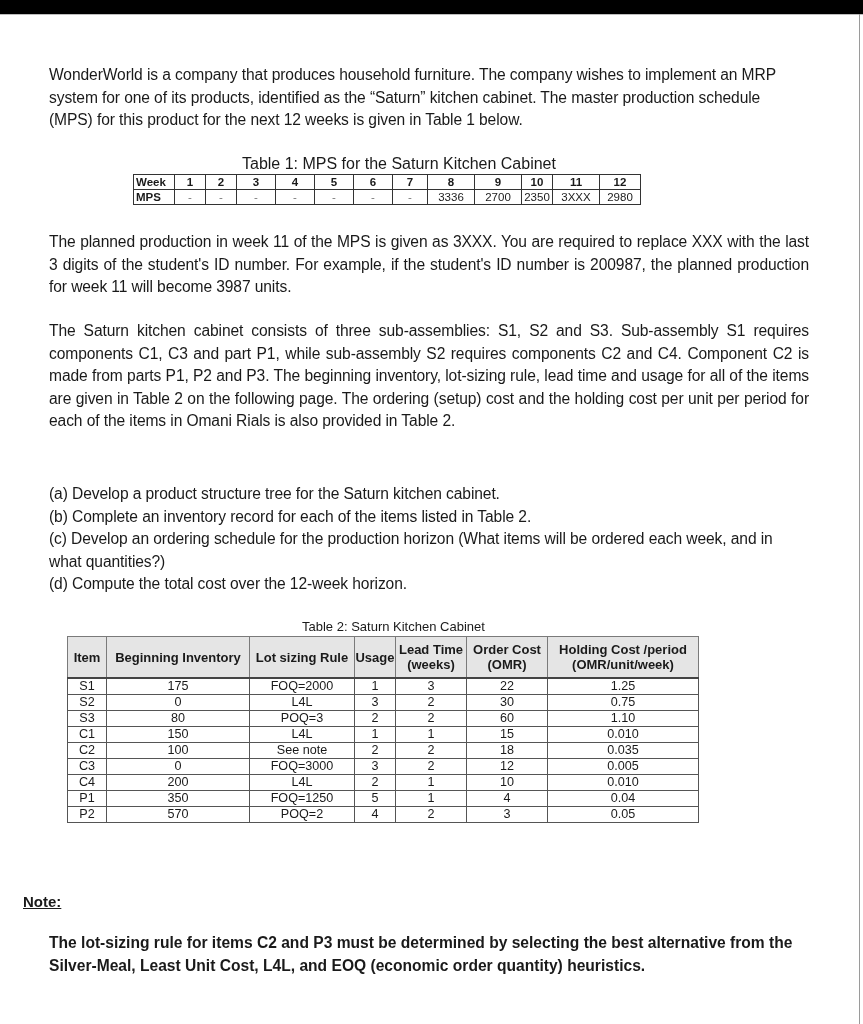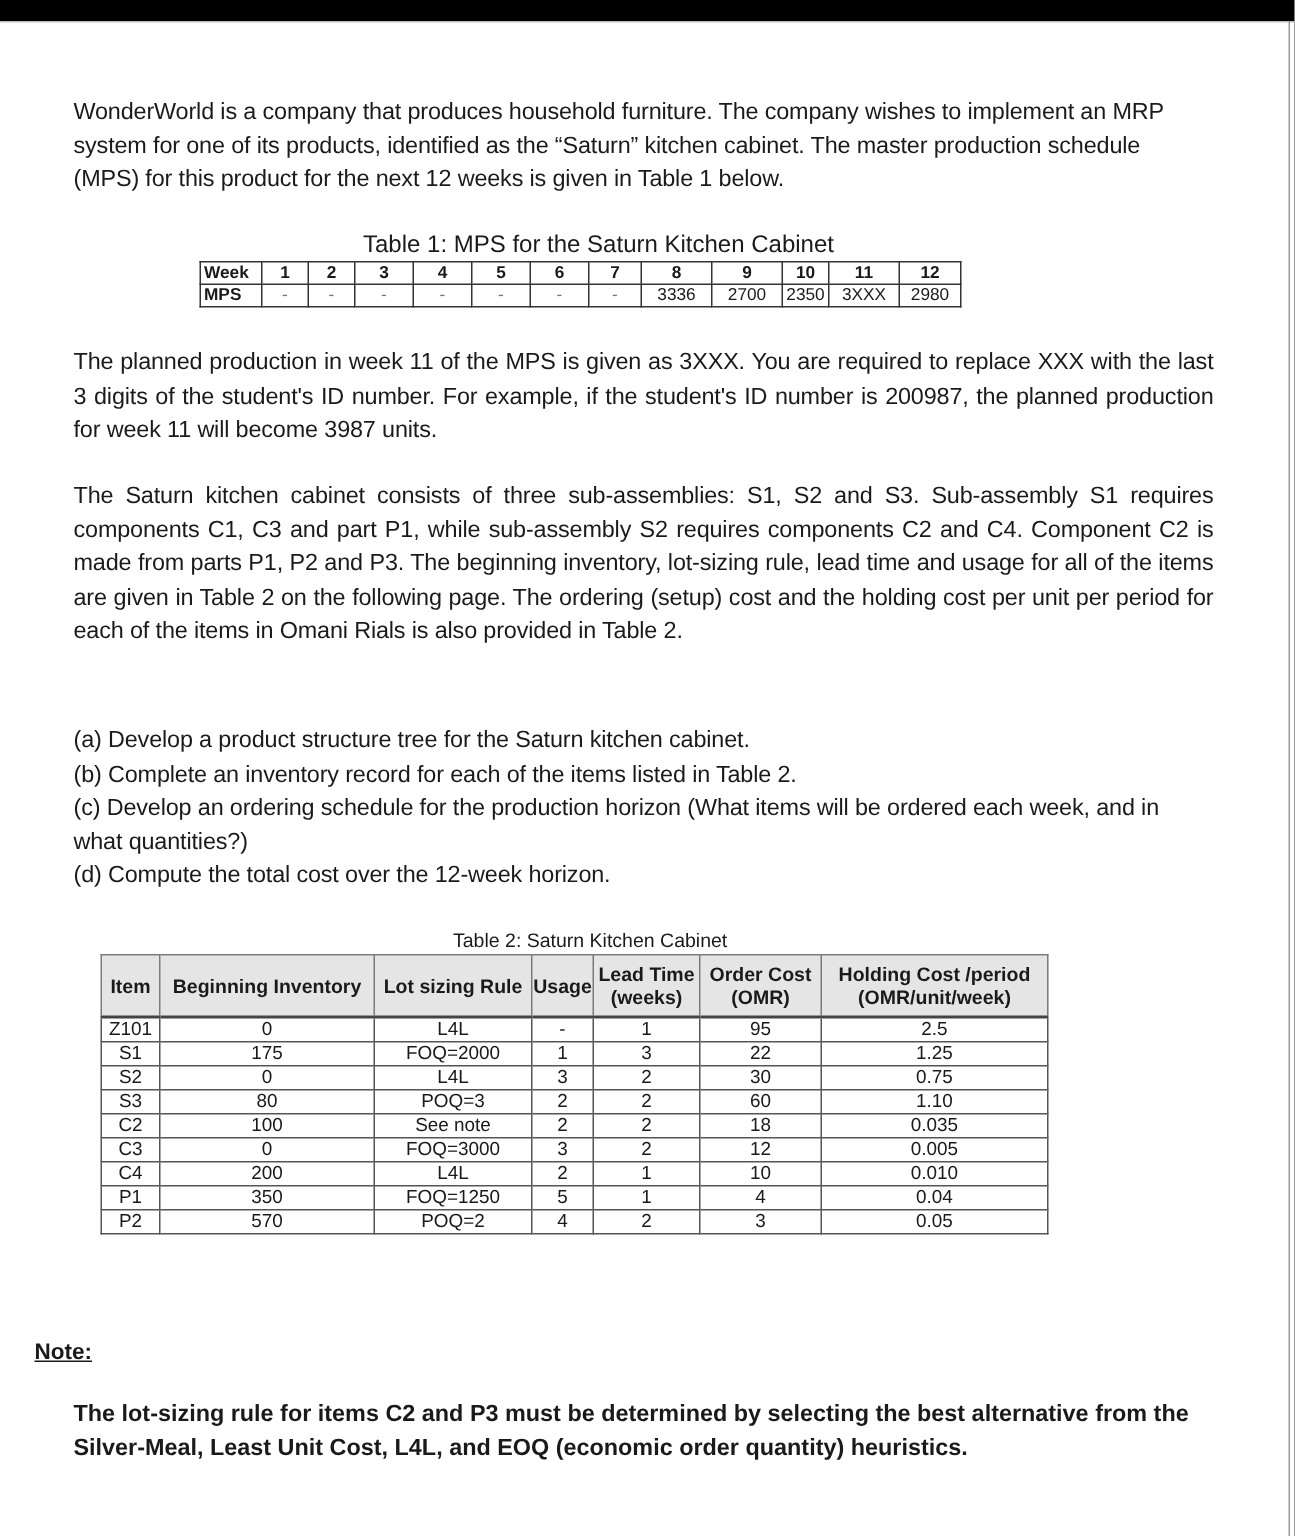--- a/index.html
+++ b/index.html
@@ -145,29 +145,20 @@
       <th style="width:142px">Beginning Inventory</th>
       <th style="width:104px">Lot sizing Rule</th>
       <th style="width:40px">Usage</th>
       <th style="width:70px"><span>Lead Time</span><br><span>(weeks)</span></th>
       <th style="width:80px"><span>Order Cost</span><br><span>(OMR)</span></th>
       <th style="width:150px"><span>Holding Cost /period</span><br><span>(OMR/unit/week)</span></th>
     </tr>
   </thead>
   <tbody id="t2-body">
       <tr>
-        <td>Z101</td>
-        <td>0</td>
-        <td>L4L</td>
-        <td>-</td>
-        <td>1</td>
-        <td>95</td>
-        <td>2.5</td>
-      </tr>
-      <tr>
         <td>S1</td>
         <td>175</td>
         <td>FOQ=2000</td>
         <td>1</td>
         <td>3</td>
         <td>22</td>
         <td>1.25</td>
       </tr>
       <tr>
         <td>S2</td>
@@ -179,20 +170,29 @@
         <td>0.75</td>
       </tr>
       <tr>
         <td>S3</td>
         <td>80</td>
         <td>POQ=3</td>
         <td>2</td>
         <td>2</td>
         <td>60</td>
         <td>1.10</td>
+      </tr>
+      <tr>
+        <td>C1</td>
+        <td>150</td>
+        <td>L4L</td>
+        <td>1</td>
+        <td>1</td>
+        <td>15</td>
+        <td>0.010</td>
       </tr>
       <tr>
         <td>C2</td>
         <td>100</td>
         <td>See note</td>
         <td>2</td>
         <td>2</td>
         <td>18</td>
         <td>0.035</td>
       </tr>

